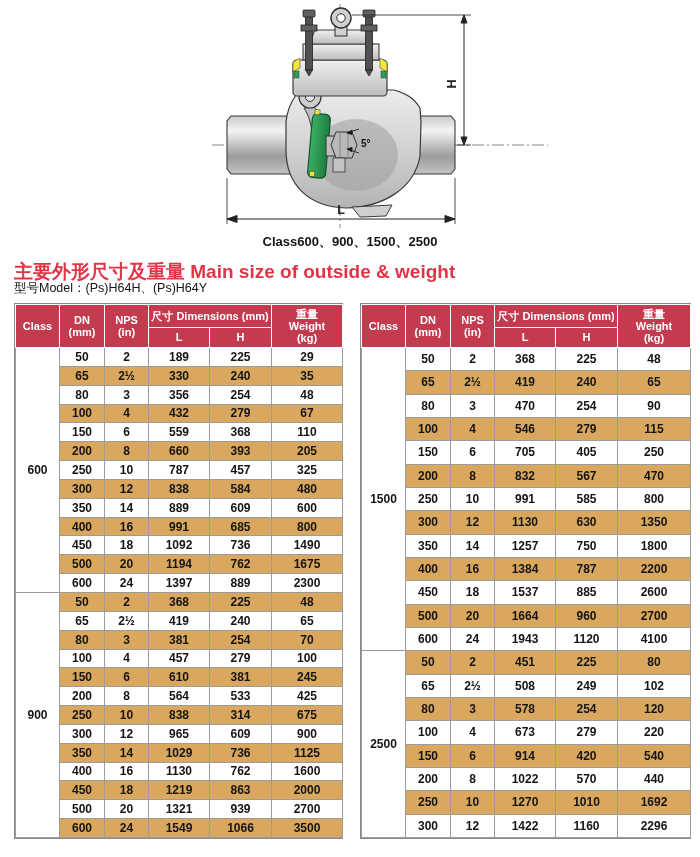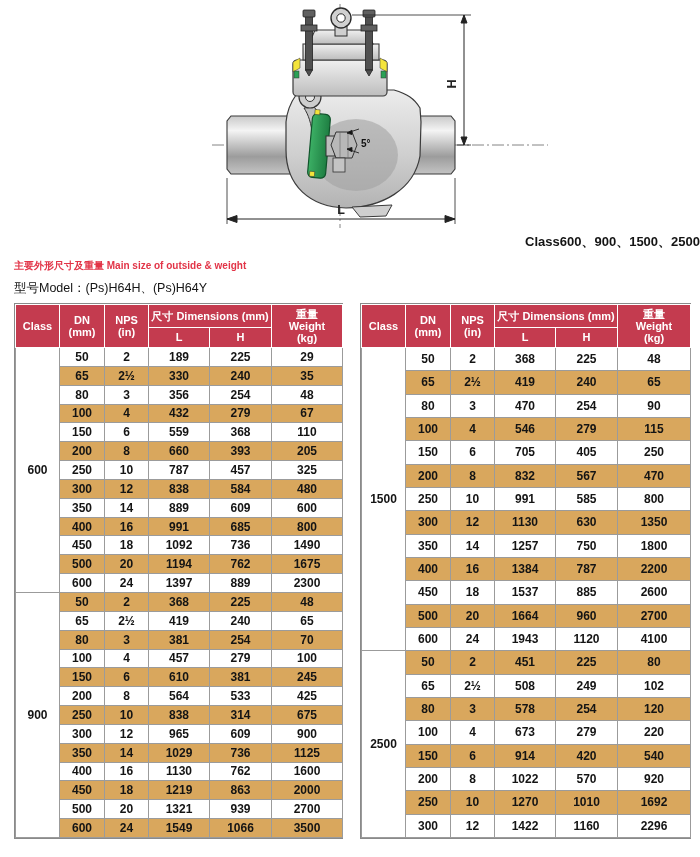--- a/index.html
+++ b/index.html
@@ -6,27 +6,27 @@
   body {
     width:700px; height:857px; position:relative; background:#ffffff;
     font-family:"Liberation Sans","DejaVu Sans",sans-serif;
     -webkit-font-smoothing:antialiased;
   }
 
   
   #drawing-svg { position:absolute; top:0; left:0; }
   .caption {
     position:absolute; top:233px; left:0; width:700px;
-    text-align:right; font-size:13px; font-weight:600; color:#141414;
+    text-align:center; font-size:13px; font-weight:600; color:#141414;
   }
 
   
   .page-title {
     position:absolute; top:259px; left:14px;
-    font-size:10px; font-weight:700; color:#E23447; white-space:nowrap;text-align:right;
+    font-size:19px; font-weight:700; color:#E23447; white-space:nowrap;text-align:right;
   }
   .model-line {
     position:absolute; top:280px; left:14px;
     font-size:12.5px; font-weight:400; color:#141414; white-space:nowrap;
   }
 
   
   .tbl-wrap { position:absolute; top:303px; border:1px solid #8a8a8a; background:#fff; }
   .tbl-wrap.left  { left:14px;  width:327px; height:534px; }
   .tbl-wrap.right { left:360px; width:329px; height:534px; }
@@ -542,21 +542,21 @@
           <td class="alt">6</td>
           <td class="alt">914</td>
           <td class="alt">420</td>
           <td class="alt">540</td>
         </tr>
         <tr>
           <td>200</td>
           <td>8</td>
           <td>1022</td>
           <td>570</td>
-          <td>920</td>
+          <td>440</td>
         </tr>
         <tr>
           <td class="alt">250</td>
           <td class="alt">10</td>
           <td class="alt">1270</td>
           <td class="alt">1010</td>
           <td class="alt">1692</td>
         </tr>
         <tr>
           <td>300</td>

